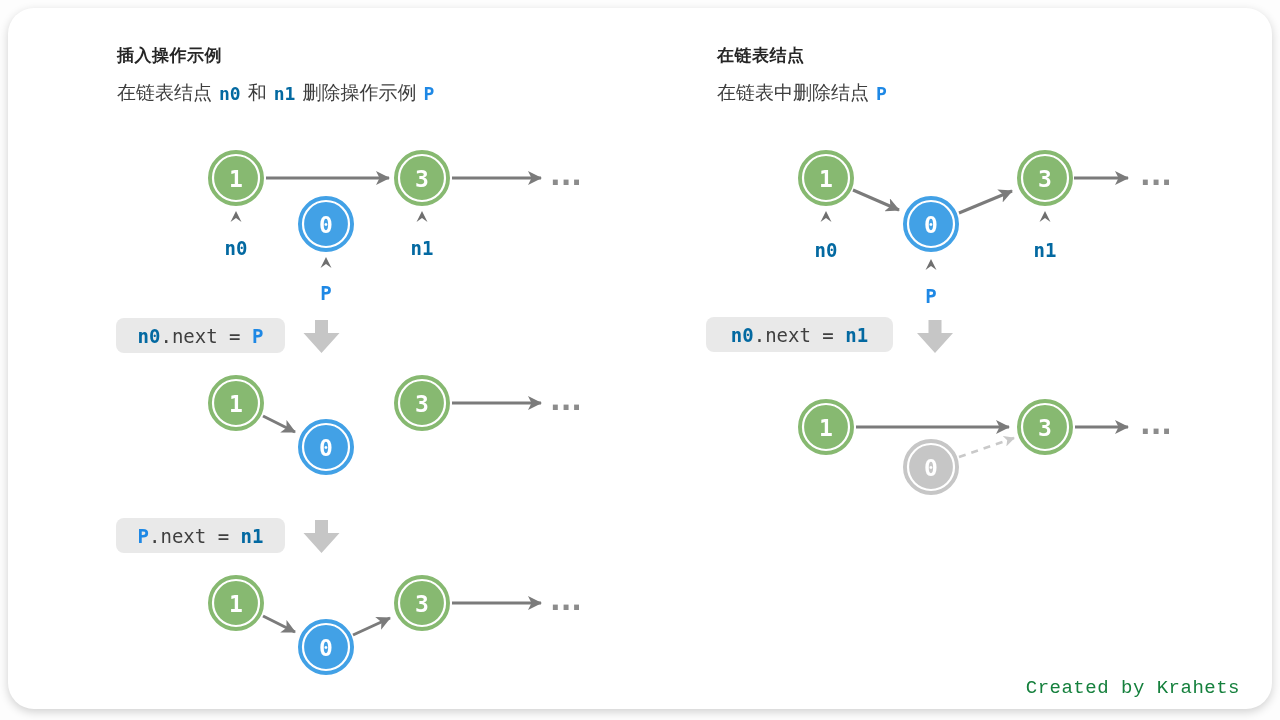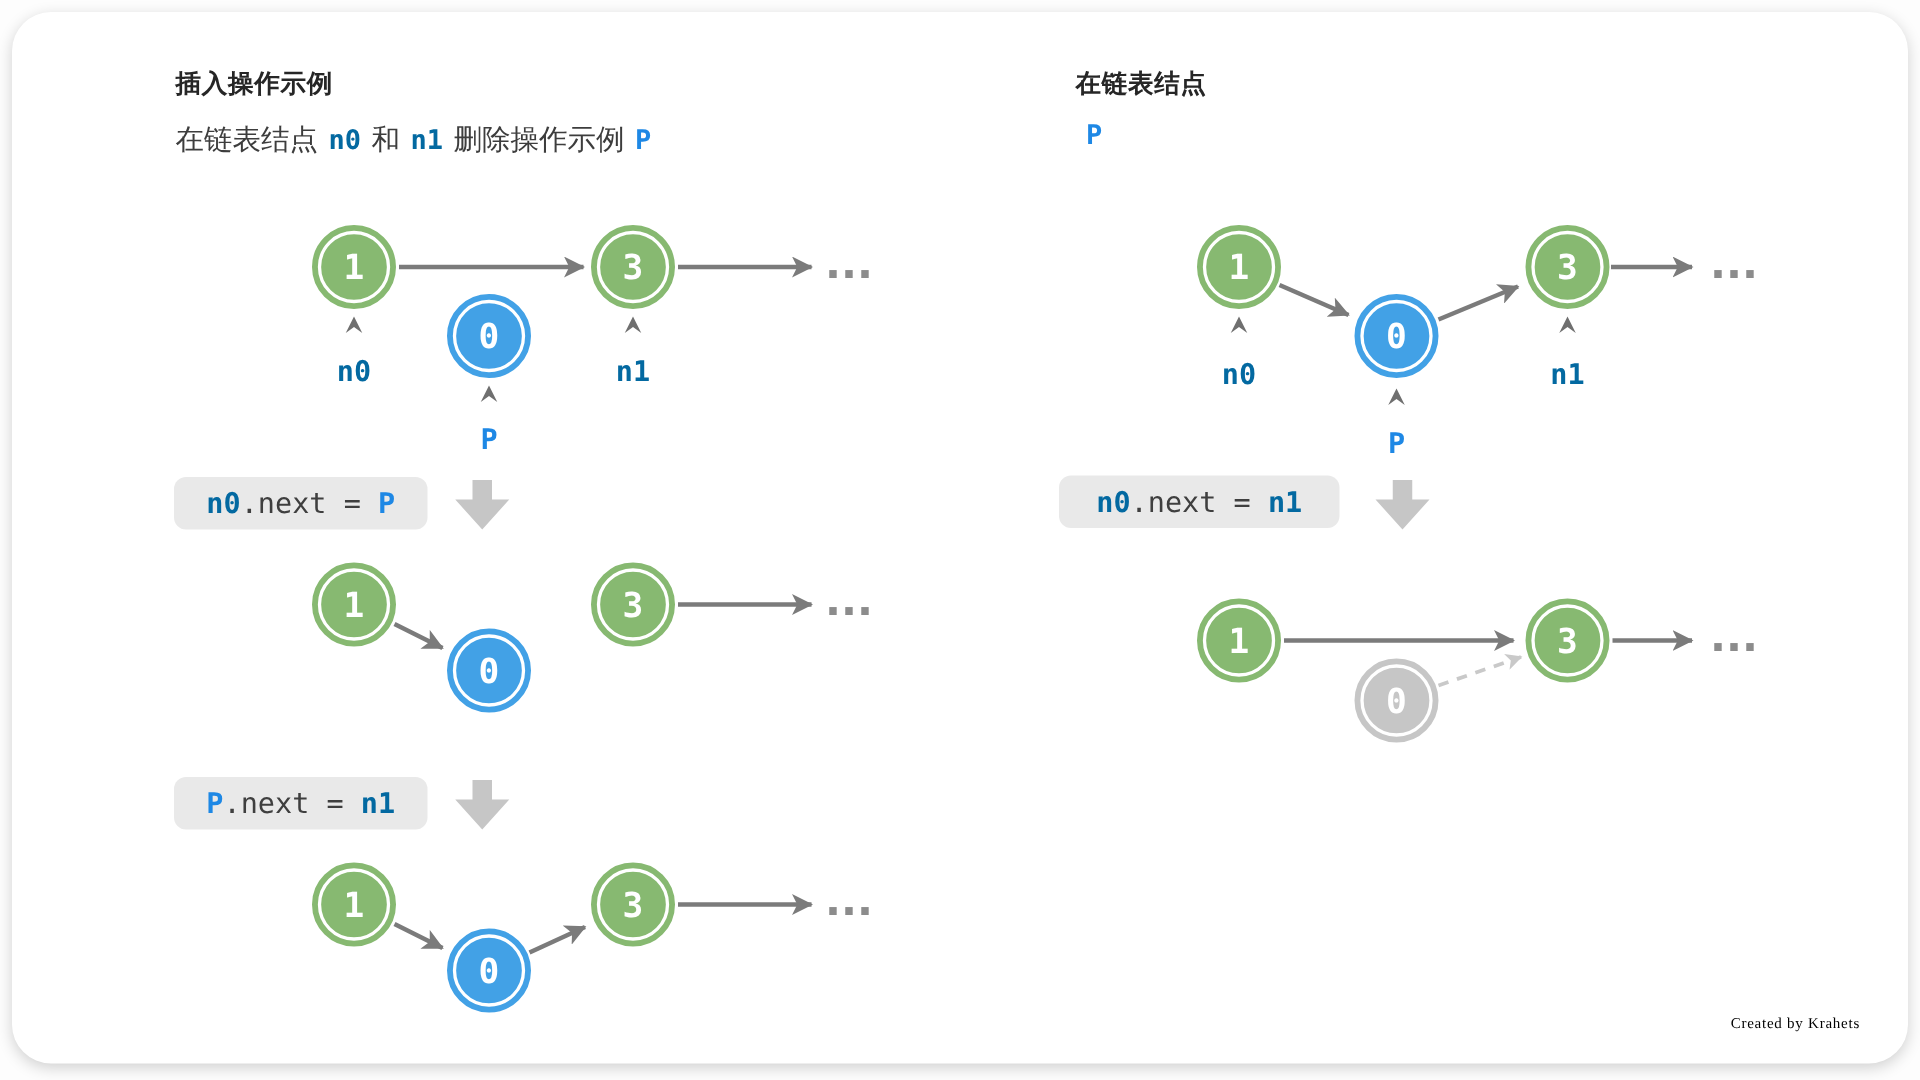--- a/index.html
+++ b/index.html
@@ -25,22 +25,22 @@
   .codebox .tok{font-weight:700;}
 
   .ptr-label{position:absolute;width:80px;text-align:center;
              font-family:"DejaVu Sans Mono","Liberation Mono",monospace;
              font-weight:700;font-size:19px;white-space:nowrap;}
 
   .dots{position:absolute;font-family:"DejaVu Sans",sans-serif;font-weight:700;
         font-size:28px;line-height:28px;color:#8c8c8c;white-space:nowrap;}
 
   .footer-credit{position:absolute;right:40px;top:677px;
-           font-family:Liberation Serif, serif;
-           font-size:10px;letter-spacing:0.5px;color:#000000;}
+           font-family:Liberation Mono, monospace;
+           font-size:19px;letter-spacing:0.5px;color:#15803d;}
 
   
   .nfill-green{fill:#87b971;stroke:#87b971;stroke-width:3;}
   .nfill-blue{fill:#42a1e6;stroke:#42a1e6;stroke-width:3;}
   .nfill-gray{fill:#c6c6c6;stroke:#c6c6c6;stroke-width:3;}
   .nring{fill:none;stroke:#ffffff;stroke-width:2.2;}
   .nval{font-family:"DejaVu Sans Mono","Liberation Mono",monospace;font-weight:700;
         font-size:23px;fill:#ffffff;text-anchor:middle;dominant-baseline:central;}
   .arrow{stroke:#7b7b7b;stroke-width:3;fill:none;}
   .arrow-dashed{stroke:#c9c9c9;stroke-width:2.5;fill:none;stroke-dasharray:7 6;}
@@ -181,20 +181,21 @@
     <span>在链表结点</span>
     <span class="code code-green">n0</span>
     <span>和</span>
     <span class="code code-green">n1</span>
     <span>删除操作示例</span>
     <span class="code code-blue">P</span>
   </div>
 
   <div class="t-title" style="left:717px;top:44px">在链表结点</div>
   <div class="t-sub" style="left:717px;top:80px">
+    <span>在链表中删除结点</span>
     <span class="code code-blue">P</span>
   </div>
 
   <div class="ptr-label code-green" style="left:196px;top:237px">n0</div>
   <div class="ptr-label code-green" style="left:382px;top:237px">n1</div>
   <div class="ptr-label code-blue" style="left:286px;top:282px">P</div>
 
   <div class="ptr-label code-green" style="left:786px;top:239px">n0</div>
   <div class="ptr-label code-green" style="left:1005px;top:239px">n1</div>
   <div class="ptr-label code-blue" style="left:891px;top:285px">P</div>

